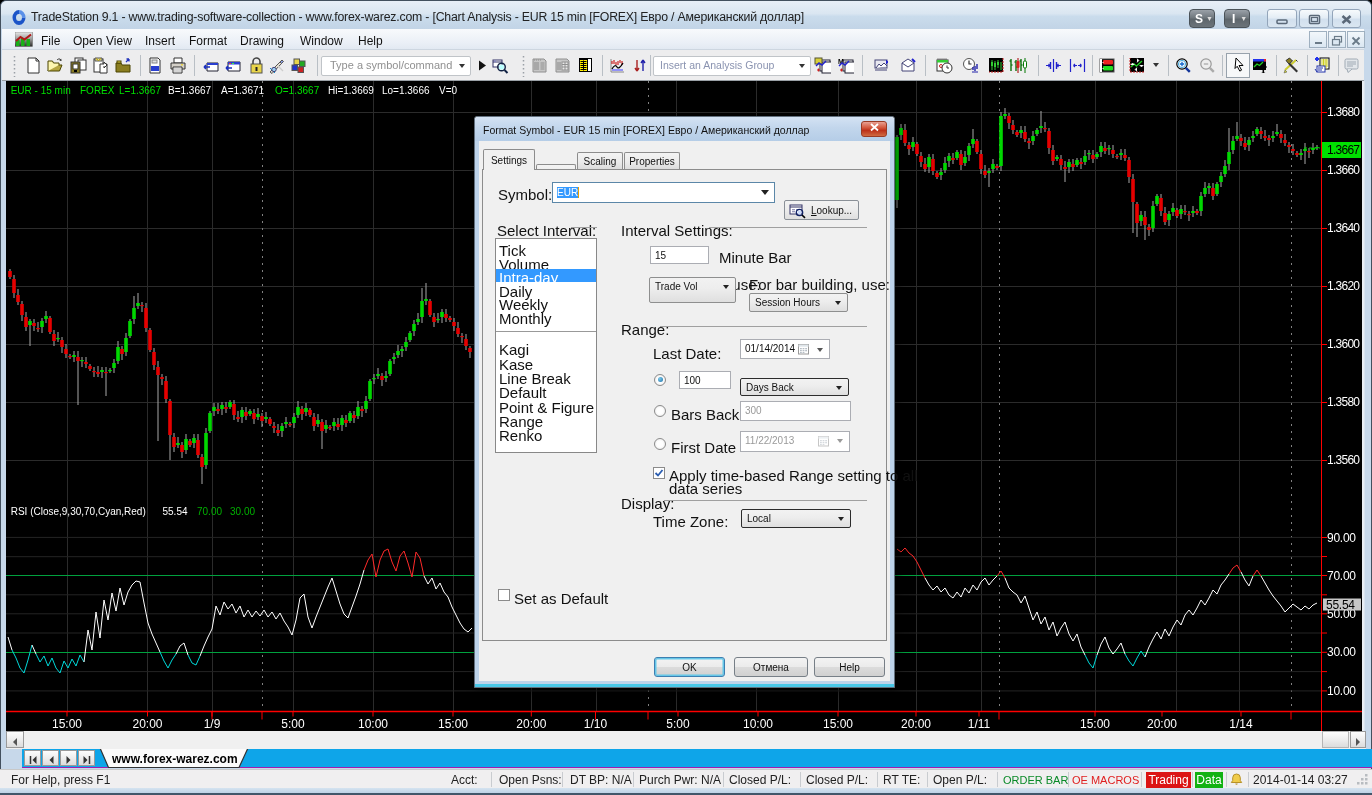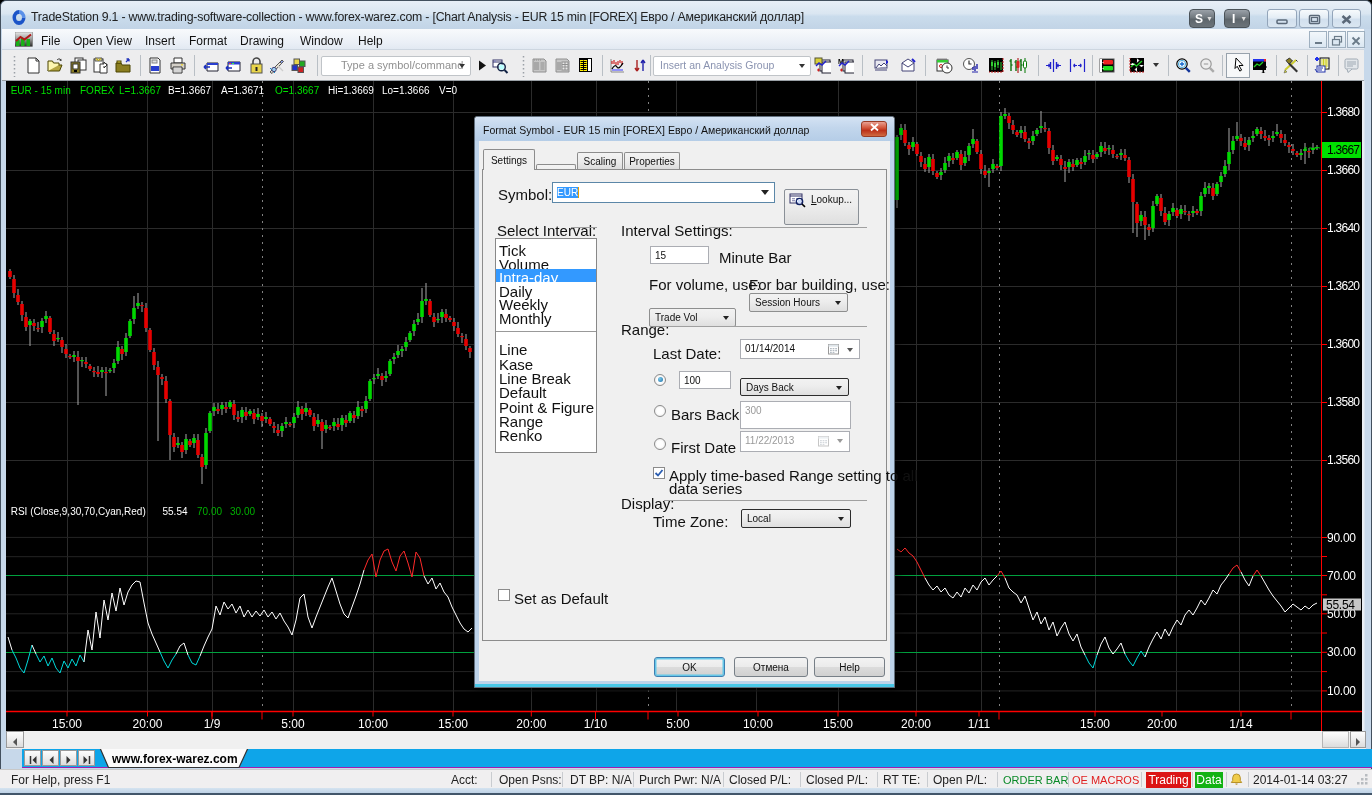--- a/index.html
+++ b/index.html
@@ -12,21 +12,21 @@
 .tsbtn{position:absolute;top:8px;width:26px;height:19px;background:linear-gradient(#9aa1a8,#70787e 45%,#5e666c 55%,#6c747a);border:1px solid #4a5258;border-radius:4px;color:#fff;font-weight:bold;font-size:12px;padding:2px 0 0 5px}
 .tsbtn .dd{display:inline-block;margin-left:3px;font-size:7px;vertical-align:2px;color:#ddd}
 .capbtn{position:absolute;top:8px;height:19px;background:linear-gradient(#f7fafc,#e4edf5 45%,#d2e0ee 55%,#dae6f1);border:1px solid #93a5ba;border-radius:3px;color:#4a5a6a;text-align:center}
 
 #menubar{position:absolute;left:2px;top:29px;width:1362px;height:21px;background:linear-gradient(#f8fafc,#eaeff6 70%,#e2e9f2);border-bottom:1px solid #cdd6e0}
 .menuitem{position:absolute;top:5px;font-size:12px;color:#111}
 .smallbtn{position:absolute;top:2px;width:18px;height:17px;background:linear-gradient(#f2f7fb,#dbe7f2);border:1px solid #9fb0c0;color:#5a6a78;text-align:center}
 
 #toolbar{position:absolute;left:2px;top:50px;width:1362px;height:31px;background:#ededee;border-bottom:1px solid #9aa0a6}
 .tsep{position:absolute;top:55px;width:1px;height:21px;background:#b9bfc5}
-#symbox{position:absolute;left:321px;top:56px;width:150px;height:20px;background:#fff;border:1px solid #c0c4c8;border-radius:2px;font-size:11px;color:#909090;padding:2px 0 0 19px;white-space:nowrap}
+#symbox{position:absolute;left:321px;top:56px;width:150px;height:20px;background:#fff;border:1px solid #c0c4c8;border-radius:2px;font-size:11px;color:#909090;padding:2px 0 0 8px;white-space:nowrap}
 #grpbox{position:absolute;left:653px;top:56px;width:158px;height:20px;background:#fff;border:1px solid #c0c4c8;border-radius:2px;font-size:10.5px;color:#8a93b0;padding:2px 0 0 6px;white-space:nowrap}
 .cmbarrow{position:absolute;width:0;height:0;border-left:3.5px solid transparent;border-right:3.5px solid transparent;border-top:4.5px solid #333}
 
 #hscroll{position:absolute;left:6px;top:731px;width:1360px;height:18px;background:#f0f0f0}
 .navbtn{position:absolute;background:linear-gradient(#fdfdfd,#ececec 55%,#dcdcdc);border:1px solid #9a9a9a;text-align:center;color:#222}
 #tabrow{position:absolute;left:22px;top:749px;width:1360px;height:19px;background:#0ea5e9;border-bottom:1px solid #a21caf}
 #statusbar{position:absolute;left:0px;top:769px;width:1372px;height:19px;background:#f0eff0;border-top:1px solid #c8c8c8;font-size:12px;color:#222}
 .st{position:absolute;top:2.5px;white-space:nowrap}
 .stsep{position:absolute;top:2px;width:1px;height:15px;background:#c9ccd0}
 #frame-bot{position:absolute;left:0;top:788px;width:1372px;height:7px;background:linear-gradient(#d5e3f0,#bed2e6);border-bottom:2px solid #42566a}
@@ -764,86 +764,86 @@
     </div>
 <div class="tab" style="left:8px;top:31.5px;width:52px;height:21px;background:#f0f0f0;z-index:3;padding-top:5px">Settings</div>
 <div class="tab" style="left:61px;top:47px;width:40px">Style</div>
 <div class="tab" style="left:102px;top:35px;width:46px">Scaling</div>
 <div class="tab" style="left:149px;top:35px;width:56px">Properties</div>
 <div id="tabpage"></div>
 
 <div class="lbl" style="left:23px;top:69px">Symbol:</div>
 <div class="field" style="left:77px;top:65px;width:223px;height:21px;border-color:#5b87a8;padding-top:3.5px"><span style="background:#3399ff;color:#fff">EUR</span><span style="border-left:1px solid #e8a000;margin-left:0px"></span>
 <span style="position:absolute;right:5px;top:7px;width:0;height:0;border-left:4px solid transparent;border-right:4px solid transparent;border-top:5px solid #222"></span></div>
-<div class="combo" style="left:309px;top:72px;width:75px;height:36px;padding-left:4px;border-color:#8a9097"><svg width="18" height="15" viewBox="0 0 18 15">
+<div class="combo" style="left:309px;top:83px;width:75px;height:20px;padding-left:4px;border-color:#8a9097"><svg width="18" height="15" viewBox="0 0 18 15">
         <rect x="1" y="1" width="12" height="9" fill="#fff" stroke="#336"></rect>
         <path d="M1 3h12" stroke="#336"></path>
         <g fill="#99b">
           <rect x="3" y="5" width="3" height="1.3"></rect>
           <rect x="7" y="5" width="3" height="1.3"></rect>
           <rect x="3" y="7" width="3" height="1.3"></rect>
         </g>
         <circle cx="10.5" cy="8.5" r="3.2" fill="none" stroke="#126" stroke-width="1.3"></circle>
         <circle cx="10.5" cy="8.5" r="2" fill="#cdf"></circle>
         <path d="M13 11l3 2.8" stroke="#000" stroke-width="1.6"></path>
       </svg><span style="position:absolute;left:26px;top:4px"><span style="text-decoration:underline">L</span>ookup...</span></div>
 
 <div class="lbl" style="left:22px;top:104.5px">Select Interval:</div>
 <div class="grpline" style="left:96px;top:110px;width:26px"></div>
 <div class="field" style="left:20px;top:121px;width:102px;height:215px;padding:0;border-color:#888"></div>
 <div class="lbl" style="left:24px;top:125.3px">Tick</div>
     <div class="lbl" style="left:24px;top:138.5px">Volume</div>
     <div class="lbl" style="left:24px;top:165.5px">Daily</div>
     <div class="lbl" style="left:24px;top:179px">Weekly</div>
     <div class="lbl" style="left:24px;top:192.5px">Monthly</div>
-    <div class="lbl" style="left:24px;top:224px">Line</div>
+    <div class="lbl" style="left:24px;top:224px">Kagi</div>
     <div class="lbl" style="left:24px;top:238.5px">Kase</div>
     <div class="lbl" style="left:24px;top:253px">Line Break</div>
     <div class="lbl" style="left:24px;top:267.3px">Default</div>
     <div class="lbl" style="left:24px;top:281.7px">Point &amp; Figure</div>
     <div class="lbl" style="left:24px;top:296px">Range</div>
     <div class="lbl" style="left:24px;top:309.5px">Renko</div>
 <div style="position:absolute;left:21px;top:151.5px;width:100px;height:13.5px;background:#3399ff"></div>
 <div class="lbl" style="left:24px;top:152px;color:#fff">Intra-day</div>
 <div class="grpline" style="left:21px;top:214px;width:100px;background:#999"></div>
 
 <div class="lbl" style="left:146px;top:104.5px">Interval Settings:</div>
 <div class="grpline" style="left:234px;top:110px;width:158px"></div>
 <div class="field" style="left:175px;top:129px;width:59px;height:18px">15</div>
 <div class="lbl" style="left:244px;top:132px">Minute Bar</div>
 <div class="lbl" style="left:174px;top:159px">For volume, use:</div>
 <div class="lbl" style="left:274px;top:159px">For bar building, use:</div>
-<div class="combo" style="left:174px;top:191px;width:87px;height:19px;border-color:#8e8f8f">Trade Vol<span style="position:absolute;right:6px;top:7px;width:0;height:0;border-left:3.5px solid transparent;border-right:3.5px solid transparent;border-top:4.5px solid #222"></span></div>
+<div class="combo" style="left:174px;top:160px;width:87px;height:26px;border-color:#8e8f8f">Trade Vol<span style="position:absolute;right:6px;top:7px;width:0;height:0;border-left:3.5px solid transparent;border-right:3.5px solid transparent;border-top:4.5px solid #222"></span></div>
 <div class="combo" style="left:274px;top:176px;width:99px;height:19px;border-color:#8e8f8f">Session Hours<span style="position:absolute;right:6px;top:7px;width:0;height:0;border-left:3.5px solid transparent;border-right:3.5px solid transparent;border-top:4.5px solid #222"></span></div>
 
 <div class="lbl" style="left:146px;top:204px">Range:</div>
 <div class="grpline" style="left:185px;top:209px;width:207px"></div>
 <div class="lbl" style="left:178px;top:228px">Last Date:</div>
-<div class="field" style="left:265px;top:222px;width:120px;height:20px">01/14/2014
+<div class="field" style="left:265px;top:222px;width:90px;height:20px">01/14/2014
 <span style="position:absolute;right:19px;top:3px"><svg width="12" height="12" viewBox="0 0 12 12">
           <rect x="0.5" y="1.5" width="10" height="9.5" fill="#fff" stroke="#999"></rect>
           <rect x="0.5" y="1.5" width="10" height="2.2" fill="#dfe5ea"></rect>
           <g fill="#b6bec6">
             <rect x="2" y="5" width="1.8" height="1.3"></rect>
             <rect x="4.6" y="5" width="1.8" height="1.3"></rect>
             <rect x="7.2" y="5" width="1.8" height="1.3"></rect>
             <rect x="2" y="7" width="1.8" height="1.3"></rect>
             <rect x="4.6" y="7" width="1.8" height="1.3"></rect>
             <rect x="7.2" y="7" width="1.8" height="1.3"></rect>
             <rect x="2" y="9" width="1.8" height="1"></rect>
             <rect x="4.6" y="9" width="1.8" height="1"></rect>
           </g>
         </svg></span>
 <span style="position:absolute;right:6px;top:8px;width:0;height:0;border-left:3.5px solid transparent;border-right:3.5px solid transparent;border-top:4.5px solid #555"></span></div>
 <div class="radio sel" style="left:179px;top:256.5px"></div>
 <div class="field" style="left:204px;top:254px;width:52px;height:18px">100</div>
 <div class="combo" style="left:265px;top:261px;width:109px;height:18px;border-color:#2c2c2c">Days Back<span style="position:absolute;right:6px;top:7px;width:0;height:0;border-left:3.5px solid transparent;border-right:3.5px solid transparent;border-top:4.5px solid #222"></span></div>
 <div class="radio" style="left:179px;top:287.5px"></div>
 <div class="lbl" style="left:196px;top:288.5px">Bars Back</div>
-<div class="field" style="left:265px;top:284px;width:111px;height:28px;color:#9a9a9a">300</div>
+<div class="field" style="left:265px;top:284px;width:111px;height:20px;color:#9a9a9a">300</div>
 <div class="radio" style="left:179px;top:321px"></div>
 <div class="lbl" style="left:196px;top:322px">First Date</div>
 <div class="field" style="left:265px;top:314px;width:110px;height:21px;color:#9a9a9a">11/22/2013
 <span style="position:absolute;right:19px;top:3px;opacity:0.55"><svg width="12" height="12" viewBox="0 0 12 12">
           <rect x="0.5" y="1.5" width="10" height="9.5" fill="#fff" stroke="#999"></rect>
           <rect x="0.5" y="1.5" width="10" height="2.2" fill="#dfe5ea"></rect>
           <g fill="#b6bec6">
             <rect x="2" y="5" width="1.8" height="1.3"></rect>
             <rect x="4.6" y="5" width="1.8" height="1.3"></rect>
             <rect x="7.2" y="5" width="1.8" height="1.3"></rect>

